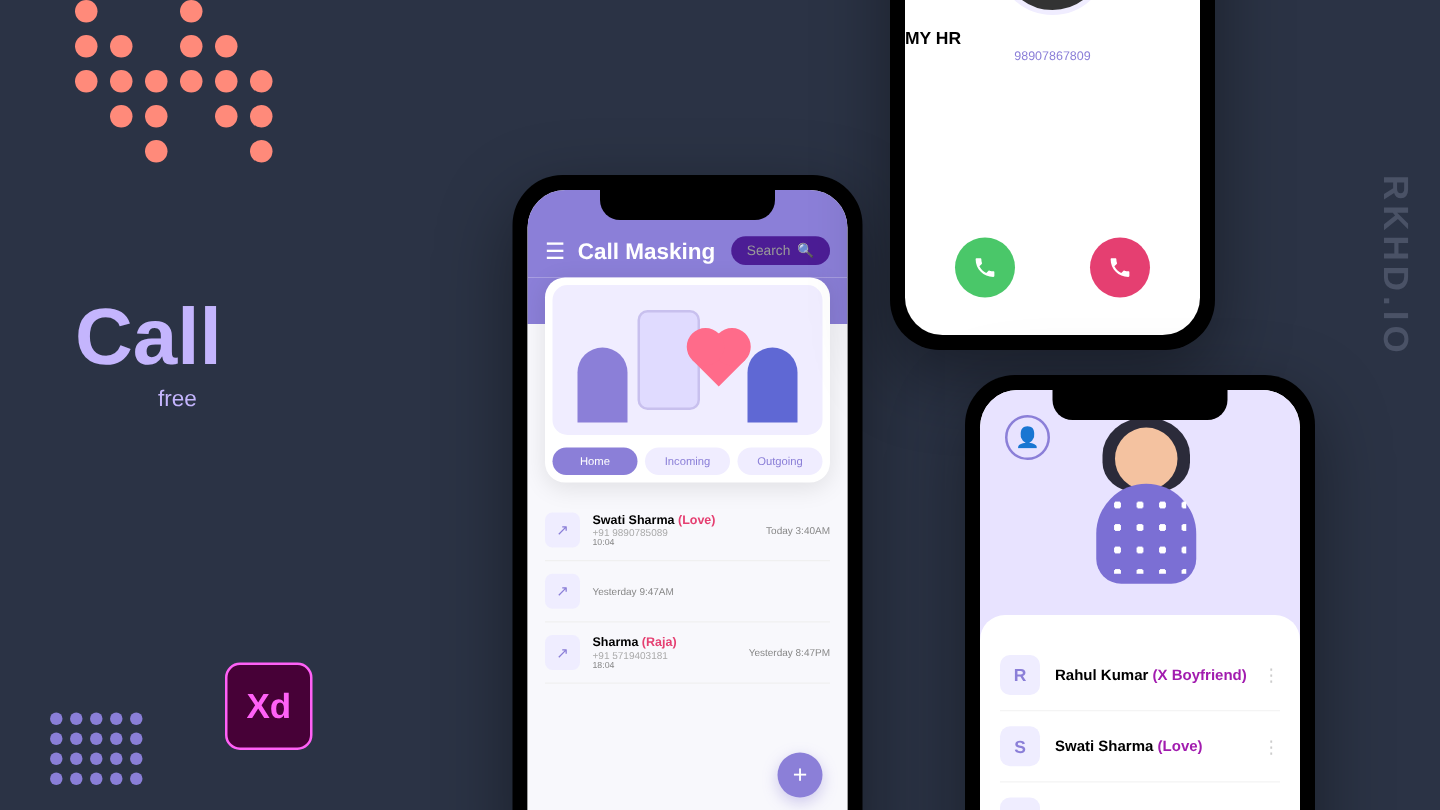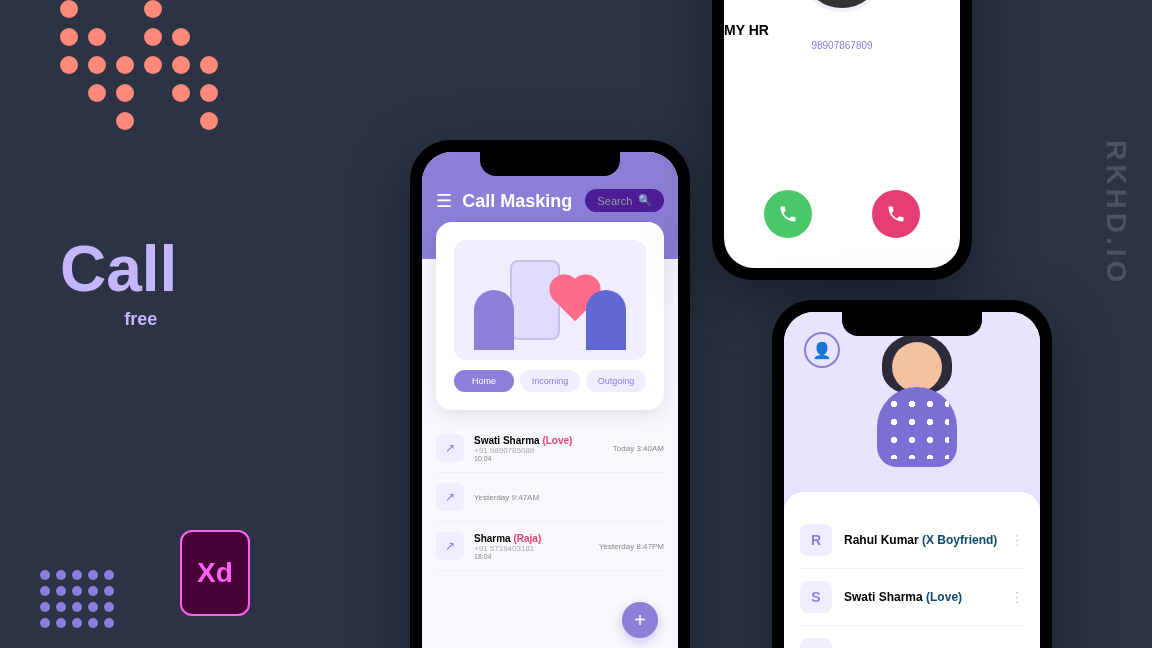--- a/index.html
+++ b/index.html
@@ -9,40 +9,40 @@
 .dots-tl .d { width: 18px; height: 18px; border-radius: 50%; background: #ff8a7a; }
 .dots-tl .empty { background: transparent; }
 
 .dots-bl { position: absolute; bottom: 20px; left: 40px; display: grid; grid-template-columns: repeat(5, 10px); gap: 6px; }
 .dots-bl .d { width: 10px; height: 10px; border-radius: 50%; background: #8a7fd8; }
 
 .title-block { position: absolute; top: 200px; left: 60px; color: #c4b5fd; margin-top: 34px; }
 .title-line1 { font-size: 64px; font-weight: 700; line-height: 1.1; }
 .title-line2 { font-size: 64px; font-weight: 700; line-height: 1.1; }
 .title-line3 { font-size: 44px; font-weight: 400; margin-top: 10px; }
-.title-free { font-size: 18px; font-weight: 700; text-align: right; margin-top: 5px; padding-right: 20px; }
-
-.xd-badge { position: absolute; top: 530px; left: 180px; width: 70px; height: 86px; background: #470137; border: 2px solid #ff61f6; border-radius: 12px; display: flex; align-items: center; justify-content: center; }
+.title-free { font-size: 18px; font-weight: 400; text-align: right; margin-top: 5px; padding-right: 20px; }
+
+.xd-badge { position: absolute; top: 530px; left: 180px; width: 70px; height: 70px; background: #470137; border: 2px solid #ff61f6; border-radius: 12px; display: flex; align-items: center; justify-content: center; }
 .xd-badge span { color: #ff61f6; font-size: 28px; font-weight: 600; }
 
 .watermark { position: absolute; top: 140px; right: 20px; writing-mode: vertical-rl; color: #4a5266; font-size: 28px; font-weight: 700; letter-spacing: 4px; }
 
 
 .phone { position: absolute; border-radius: 40px; background: #000; padding: 12px; box-shadow: 0 20px 60px rgba(0,0,0,0.4); }
 .phone-screen { background: #fff; border-radius: 30px; width: 100%; height: 100%; overflow: hidden; position: relative; }
 .notch { position: absolute; top: 0; left: 50%; transform: translateX(-50%); width: 140px; height: 24px; background: #000; border-radius: 0 0 16px 16px; z-index: 10; }
 
 
 .phone1 { top: 140px; left: 410px; width: 280px; height: 560px; }
 .p1-header { background: #8b7fd8; height: 70px; display: flex; align-items: flex-end; padding: 0 14px 10px; gap: 10px; }
 .p1-menu { color: #fff; font-size: 18px; }
 .p1-title { color: #fff; font-weight: 600; flex: 1; font-size: 18px; }
 .p1-search { background: #4c1d95; border-radius: 16px; padding: 5px 12px; font-size: 11px; color: #999; display: flex; align-items: center; gap: 6px; }
 .p1-body { background: linear-gradient(180deg, #8b7fd8 0%, #8b7fd8 8%, #f8f8fc 8%); padding: 0 14px 14px; height: calc(100% - 70px); }
-.p1-card { background: #fff; border-radius: 16px; padding: 18px; box-shadow: 0 4px 20px rgba(0,0,0,0.1); }
+.p1-card { background: #fff; border-radius: 16px; padding: 6px; box-shadow: 0 4px 20px rgba(0,0,0,0.1); }
 .p1-illus { height: 120px; background: #f0edff; border-radius: 12px; display: flex; align-items: center; justify-content: center; position: relative; margin-bottom: 10px; }
 .p1-tabs { display: flex; gap: 6px; }
 .p1-tab { flex: 1; text-align: center; font-size: 9px; padding: 6px; border-radius: 14px; background: #f0edff; color: #8b7fd8; }
 .p1-tab.active { background: #8b7fd8; color: #fff; }
 .p1-list { margin-top: 14px; }
 .p1-row { display: flex; align-items: center; gap: 10px; padding: 10px 0; border-bottom: 1px solid #f0f0f0; }
 .p1-icon { width: 28px; height: 28px; background: #efedff; border-radius: 6px; display: flex; align-items: center; justify-content: center; color: #8b7fd8; font-size: 12px; }
 .p1-info { flex: 1; }
 .p1-name { font-size: 10px; font-weight: 600; }
 .p1-name .alias { color: #e53f71; }
@@ -61,21 +61,21 @@
 .p2-accept { background: #4ac769; }
 .p2-reject { background: #e53f71; }
 
 
 .phone3 { top: 300px; right: 100px; width: 280px; height: 500px; }
 .p3-hero { height: 200px; background: #e8e3ff; position: relative; display: flex; align-items: center; justify-content: center; }
 .p3-list { background: #fff; border-radius: 20px 20px 0 0; margin-top: -20px; position: relative; z-index: 2; padding: 20px 16px; }
 .p3-row { display: flex; align-items: center; gap: 12px; padding: 12px 0; border-bottom: 1px solid #f4f4f4; }
 .p3-letter { width: 32px; height: 32px; background: #efedff; color: #8b7fd8; font-weight: 700; border-radius: 8px; display: flex; align-items: center; justify-content: center; font-size: 14px; }
 .p3-name { flex: 1; font-size: 12px; font-weight: 600; }
-.p3-name .alias { color: #0c4a6e; }
+.p3-name .alias { color: #a21caf; }
 .p3-more { color: #ccc; font-size: 14px; }
 
 
 .heart { width: 30px; height: 30px; background: #ff6b8a; transform: rotate(45deg); position: relative; }
 .heart::before, .heart::after { content: ''; width: 30px; height: 30px; background: #ff6b8a; border-radius: 50%; position: absolute; }
 .heart::before { top: -15px; left: 0; }
 .heart::after { top: 0; left: -15px; }
 .person-f { width: 40px; height: 60px; background: #8b7fd8; border-radius: 20px 20px 0 0; position: absolute; left: 20px; bottom: 10px; }
 .person-m { width: 40px; height: 60px; background: #5f68d4; border-radius: 20px 20px 0 0; position: absolute; right: 20px; bottom: 10px; }
 .phone-illus { width: 50px; height: 80px; background: #e0dbff; border: 2px solid #c8c0ee; border-radius: 8px; }

